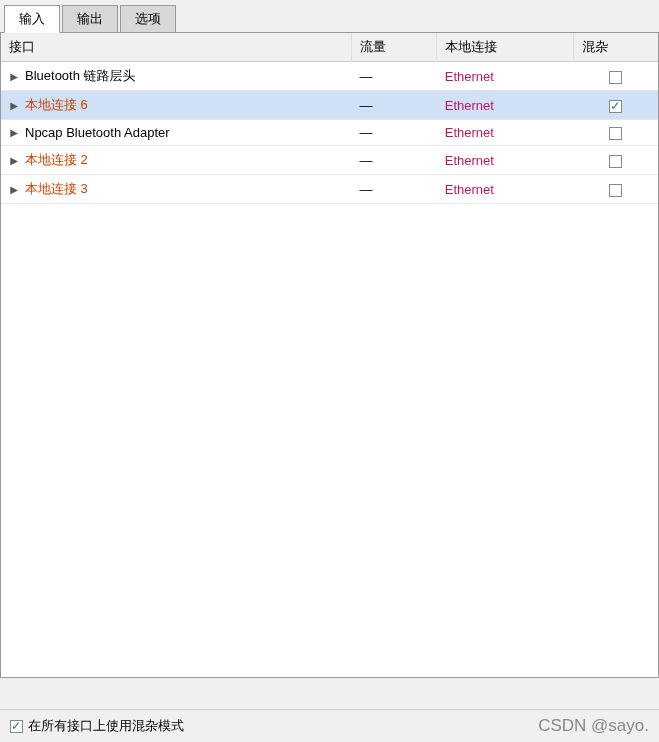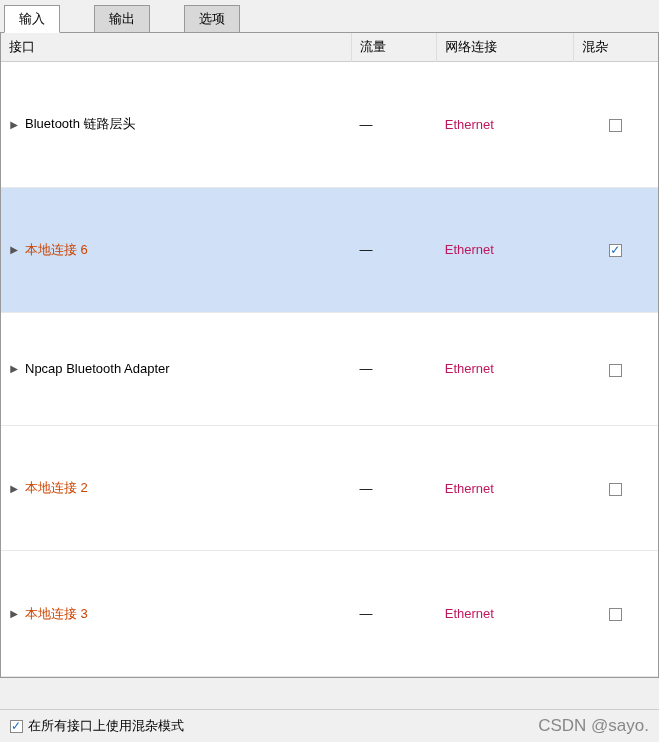--- a/index.html
+++ b/index.html
@@ -43,31 +43,30 @@
     }
 
     .tab.active {
       background: #ffffff;
       border-bottom: 1px solid #ffffff;
       z-index: 1;
     }
 
     .tab:not(.active) {
       background: #d8d8d8;
-      margin-left: 32px;
     }
 
     
     .content-area {
       flex: 1;
       background: #ffffff;
       border: 1px solid #999;
       border-top: none;
       display: flex;
-      flex-direction: row;
+      flex-direction: column;
       overflow: hidden;
     }
 
     
     .iface-table {
       width: 100%;
       border-collapse: collapse;
     }
 
     .iface-table thead tr {
@@ -211,21 +210,21 @@
       <div class="tab">输出</div>
       <div class="tab">选项</div>
     </div>
 
   <div class="content-area">
     <table class="iface-table">
       <thead>
         <tr>
           <th><span>接口</span></th>
           <th><span>流量</span></th>
-          <th><span>网络连接</span></th>
+          <th><span>本地连接</span></th>
           <th><span>混杂</span></th>
         </tr>
       </thead>
       <tbody id="table-body">
       <tr>
             <td>
               <div class="row-name">
                 <span class="expand-arrow">▶</span>
                 <span class="iface-name black">Bluetooth 链路层头</span>
               </div>

